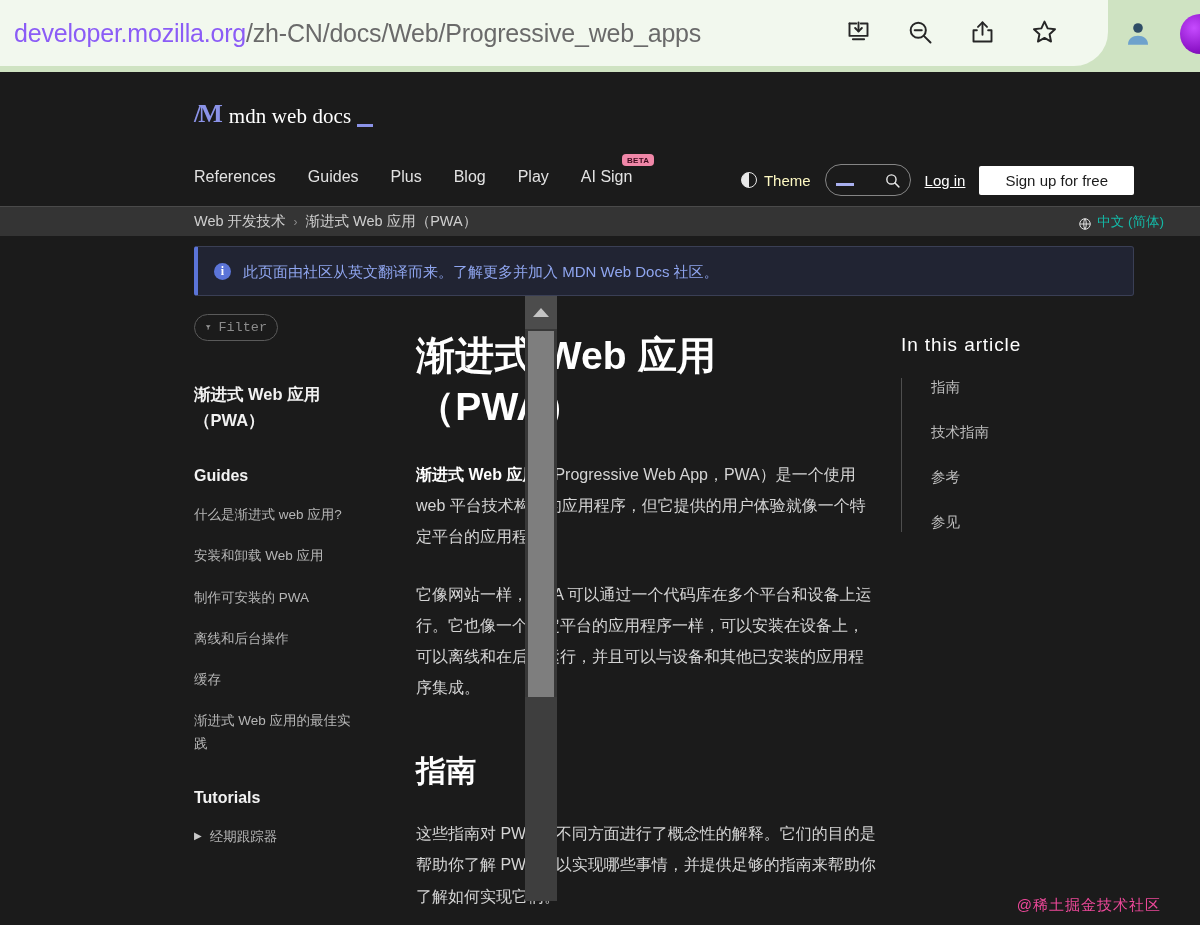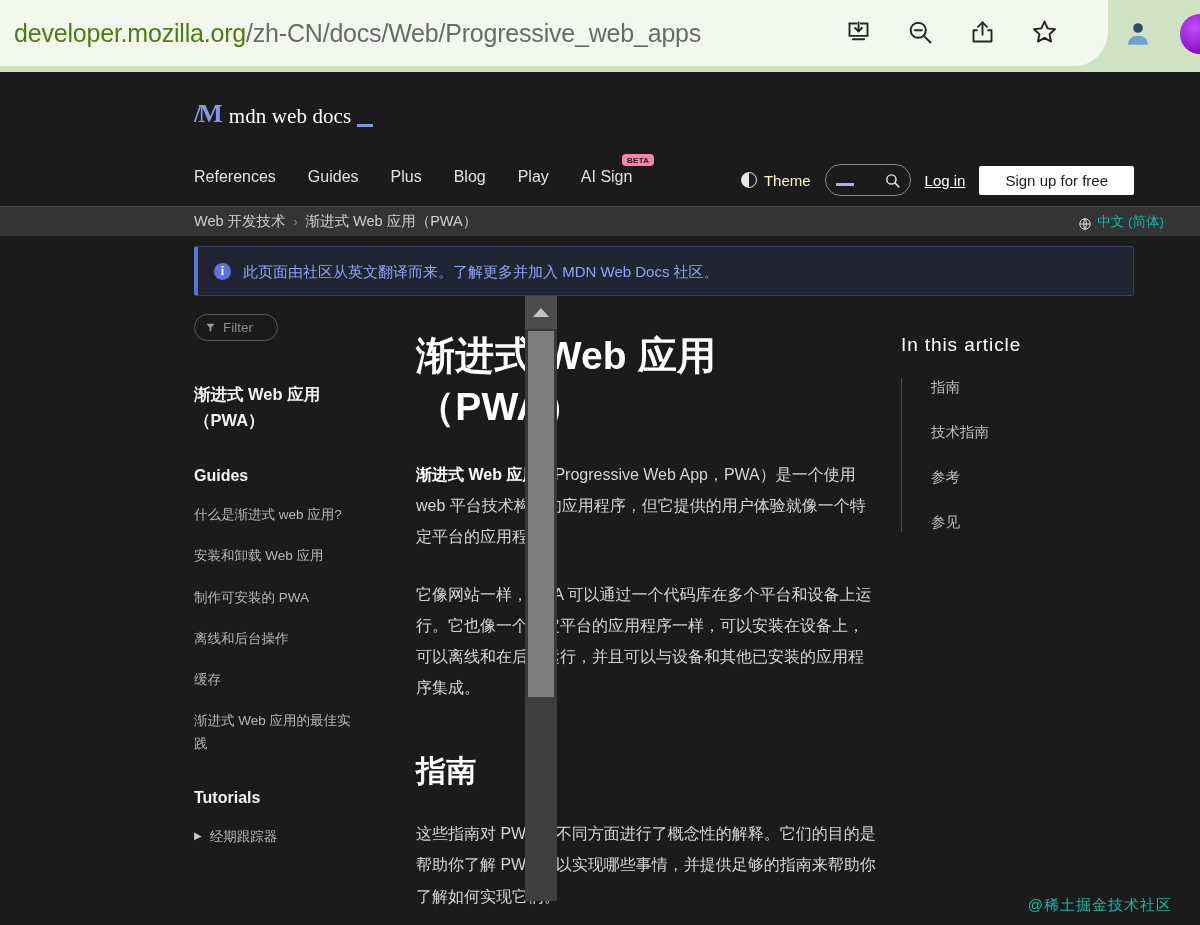--- a/index.html
+++ b/index.html
@@ -20,21 +20,21 @@
     position: absolute; left: 0; top: 0; width: 1108px; height: 66px;
     background: #f2f8ee;
     border-bottom-right-radius: 34px;
     display: flex; align-items: center;
   }
   #url-text {
     margin-left: 14px;
     font-size: 25px; color: #1a1a1a; white-space: nowrap;
     letter-spacing: -0.2px;
   }
-  #url-text .host { color: #4d7c0f; }
+  #url-text .host { color: #8b5cf6; }
   #url-text .path { color: #6a6a6a; }
   .chrome-icons { position: absolute; left: 838px; top: 10px; display: flex; gap: 22px; align-items: center; }
   .cicon { width: 40px; height: 44px; display: flex; align-items: center; justify-content: center; cursor: pointer; }
   .cicon svg { display: block; }
   #profile-avatar { position: absolute; left: 1122px; top: 18px; width: 32px; height: 32px; }
   #extension-badge {
     position: absolute; left: 1180px; top: 14px; width: 40px; height: 40px; border-radius: 50%;
     background: radial-gradient(circle at 35% 35%, #c64bff 0%, #8d15c9 60%, #5c0b86 100%);
   }
 
@@ -103,21 +103,21 @@
 
   
   #page-body { position: relative; display: flex; margin-top: 18px; }
 
   #sidebar {
     position: relative; width: 170px; margin-left: 194px; flex: 0 0 170px;
     font-size: 14px; padding-right: 4px;
   }
   #filter-pill {
     width: 84px; height: 27px; border: 1px solid #5a5a5a; border-radius: 14px;
-    display: flex; align-items: center; gap: 7px; padding: 0 10px; color: #8b8b8b; font-size: 13.5px;
+    display: flex; align-items: center; gap: 7px; padding: 0 10px; color: #8b8b8b; font-size: 13.5px; font-family: Liberation Mono, monospace;
   }
   #sidebar-title { margin-top: 41px; font-size: 16.5px; font-weight: 700; color: #f2f2f2; line-height: 1.55; }
   .side-heading { margin-top: 34px; font-size: 16px; font-weight: 700; color: #f2f2f2; }
   .side-link { margin-top: 19px; font-size: 13.5px; color: #b6b6b6; line-height: 1.65; cursor: pointer; }
   .side-link.expandable { display: flex; gap: 8px; align-items: flex-start; }
   .side-link .caret { color: #c9c9c9; font-size: 10px; line-height: 1.9; }
 
   
   #sidebar-scrollbar {
     position: absolute; left: 331px; top: -18px; width: 32px; height: 605px;
@@ -149,22 +149,22 @@
   }
 
   
   #toc { flex: 0 0 230px; margin-left: 25px; padding-top: 20px; }
   #toc-title { font-size: 19px; color: #ffffff; letter-spacing: 0.9px; }
   #toc-list { margin-top: 22px; border-left: 1px solid #4e4e4e; padding-left: 29px; }
   #toc-list .toc-item { font-size: 14.5px; color: #bcbcbc; margin-bottom: 26px; cursor: pointer; }
   #toc-list .toc-item:last-child { margin-bottom: 0; }
 
   #watermark {
-    position: absolute; right: 28px; bottom: 10px;
-    font-size: 15px; color: #14b8a6; letter-spacing: 1px;
+    position: absolute; right: 39px; bottom: 10px;
+    font-size: 15px; color: #ec4899; letter-spacing: 1px;
   }
 </style>
 </head>
 <body>
 
 <div id="browser-chrome">
   <div id="omnibox">
     <div id="url-text">
       <span class="host">developer.mozilla.org</span><span class="path">/zh-CN/docs/Web/Progressive_web_apps</span>
     </div>

